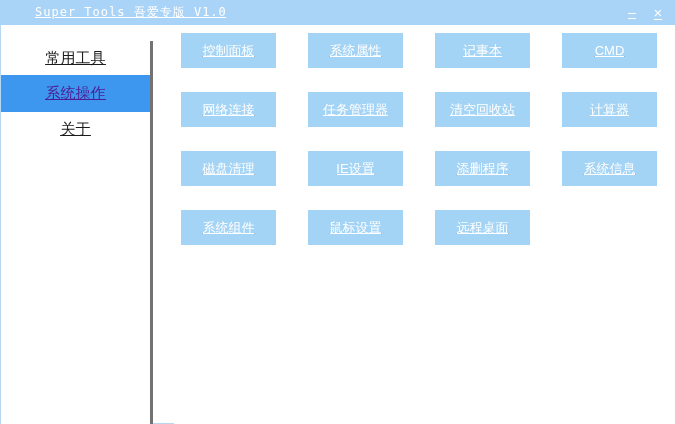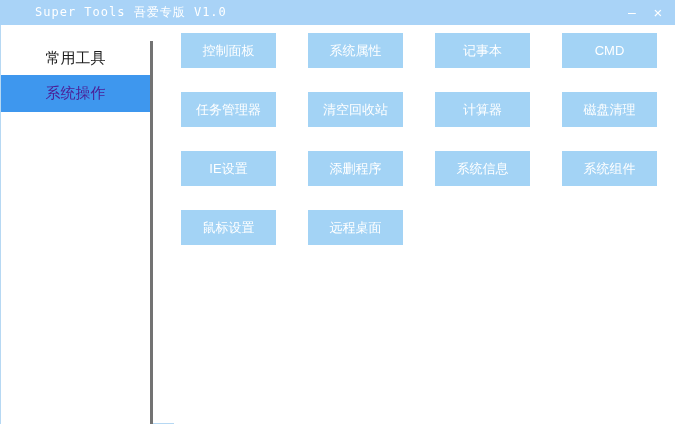--- a/index.html
+++ b/index.html
@@ -1,15 +1,15 @@
 <!DOCTYPE html>
 <html><head>
 <meta charset="utf-8">
 <style>
-  * { margin: 0; padding: 0; box-sizing: border-box; }
+  * { margin: 0; padding: 0; box-sizing: border-box; text-decoration: underline; }
   html, body { width: 675px; height: 424px; background: #ffffff; overflow: hidden; }
   body { font-family: "Liberation Sans", "DejaVu Sans", sans-serif; }
 
   .window {
     position: relative;
     width: 675px;
     height: 424px;
     background: #ffffff;
     border: 1px solid #b6d8f3;
   }
@@ -122,27 +122,31 @@
     </div>
   </div>
 
   <div class="sidebar">
     <div class="sidebar-item">
       <span>常用工具</span>
     </div>
     <div class="sidebar-item selected">
       <span>系统操作</span>
     </div>
+    <div class="sidebar-item last">
+      <span>关于</span>
+    </div>
   </div>
 
   <div class="main">
     <button class="tool-btn">控制面板</button>
     <button class="tool-btn">系统属性</button>
     <button class="tool-btn">记事本</button>
     <button class="tool-btn">CMD</button>
+    <button class="tool-btn">网络连接</button>
     <button class="tool-btn">任务管理器</button>
     <button class="tool-btn">清空回收站</button>
     <button class="tool-btn">计算器</button>
     <button class="tool-btn">磁盘清理</button>
     <button class="tool-btn">IE设置</button>
     <button class="tool-btn">添删程序</button>
     <button class="tool-btn">系统信息</button>
     <button class="tool-btn">系统组件</button>
     <button class="tool-btn">鼠标设置</button>
     <button class="tool-btn">远程桌面</button>

